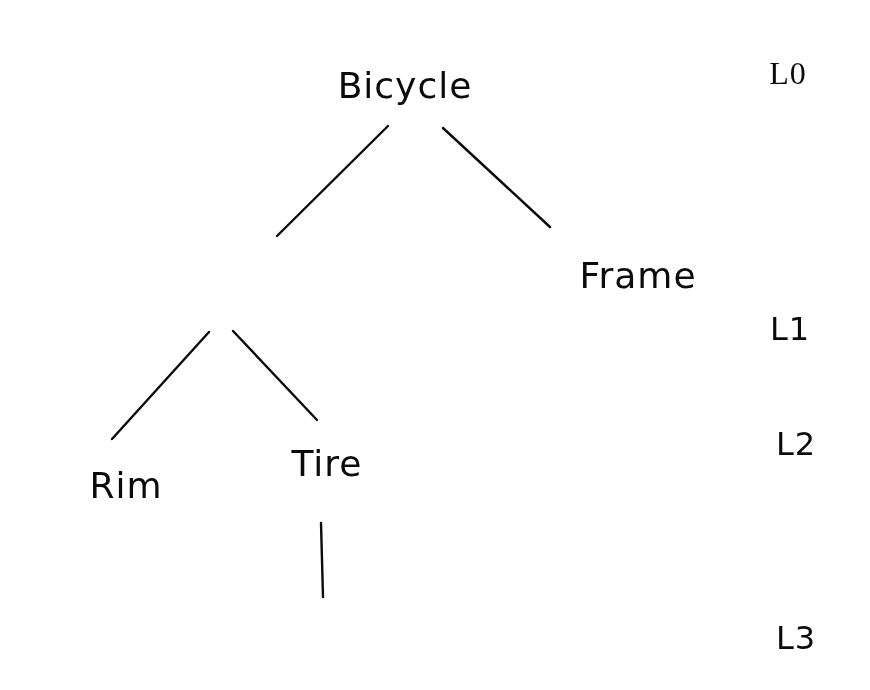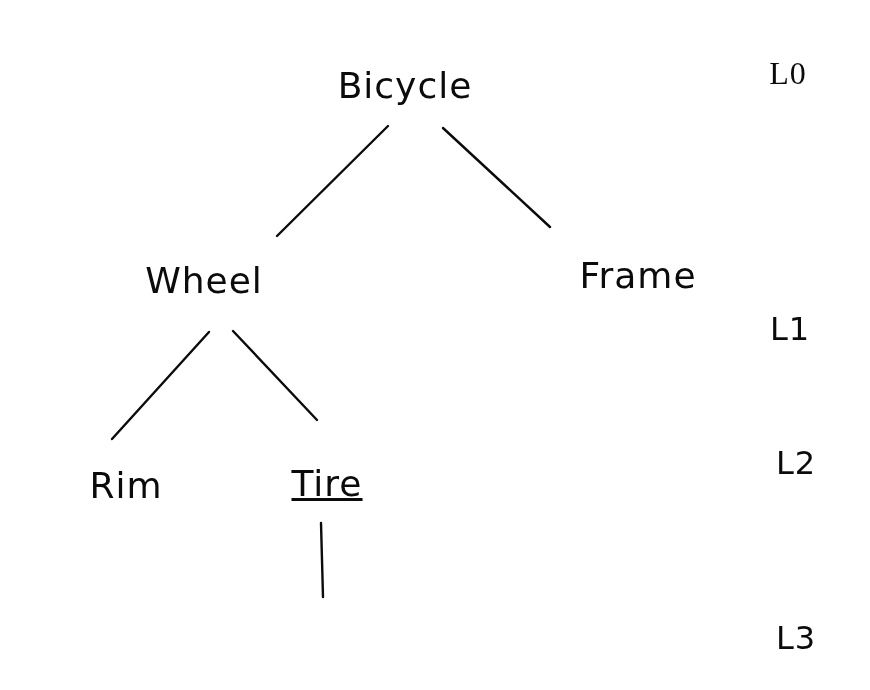--- a/index.html
+++ b/index.html
@@ -53,30 +53,29 @@
   <svg class="edges" width="870" height="690" viewBox="0 0 870 690" aria-hidden="true">
     <line x1="388" y1="126" x2="277" y2="236"></line>
     <line x1="443" y1="128" x2="550" y2="227"></line>
     <line x1="209" y1="332" x2="112" y2="439"></line>
     <line x1="233" y1="331" x2="317" y2="420"></line>
     <line x1="321" y1="523" x2="323" y2="597"></line>
   </svg>
 
   <div class="node" style="left:405px; top:86px;">Bicycle</div>
 
-  <div class="node" style="left:204px; top:281px;">Wheel</div>
 
   <div class="node" style="left:638px; top:276px;">Frame</div>
 
   <div class="node" style="left:126px; top:486px;">Rim</div>
 
-  <div class="node" style="left:327px; top:484px;text-decoration:underline;">Tire</div>
+  <div class="node" style="left:327px; top:464px;">Tire</div>
 
 
   <div class="level-label" style="left:788px; top:73px;font-family:Liberation Serif, serif;">L0</div>
 
   <div class="level-label" style="left:790px; top:281px;margin-top:48px;">L1</div>
 
-  <div class="level-label" style="left:796px; top:463px;">L2</div>
+  <div class="level-label" style="left:796px; top:444px;">L2</div>
 
   <div class="level-label" style="left:796px; top:638px;text-align:right;">L3</div>
 
 </div>
 
 </body></html>

